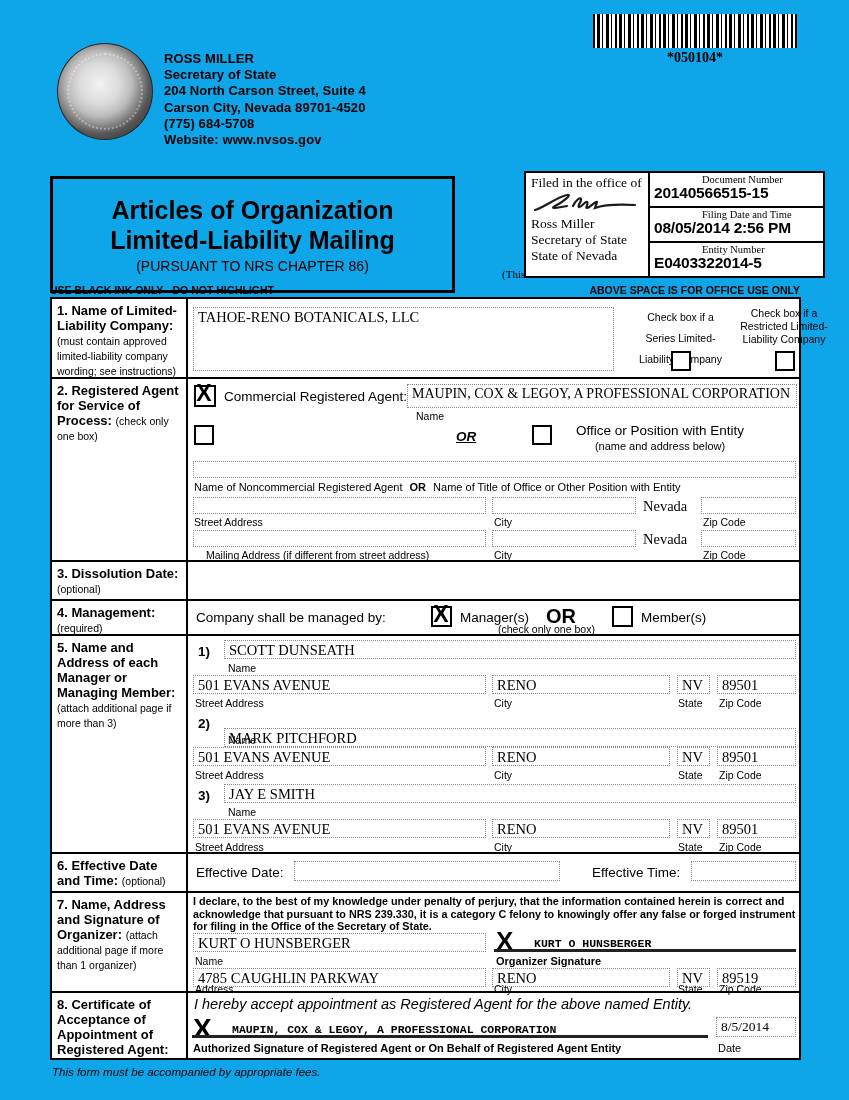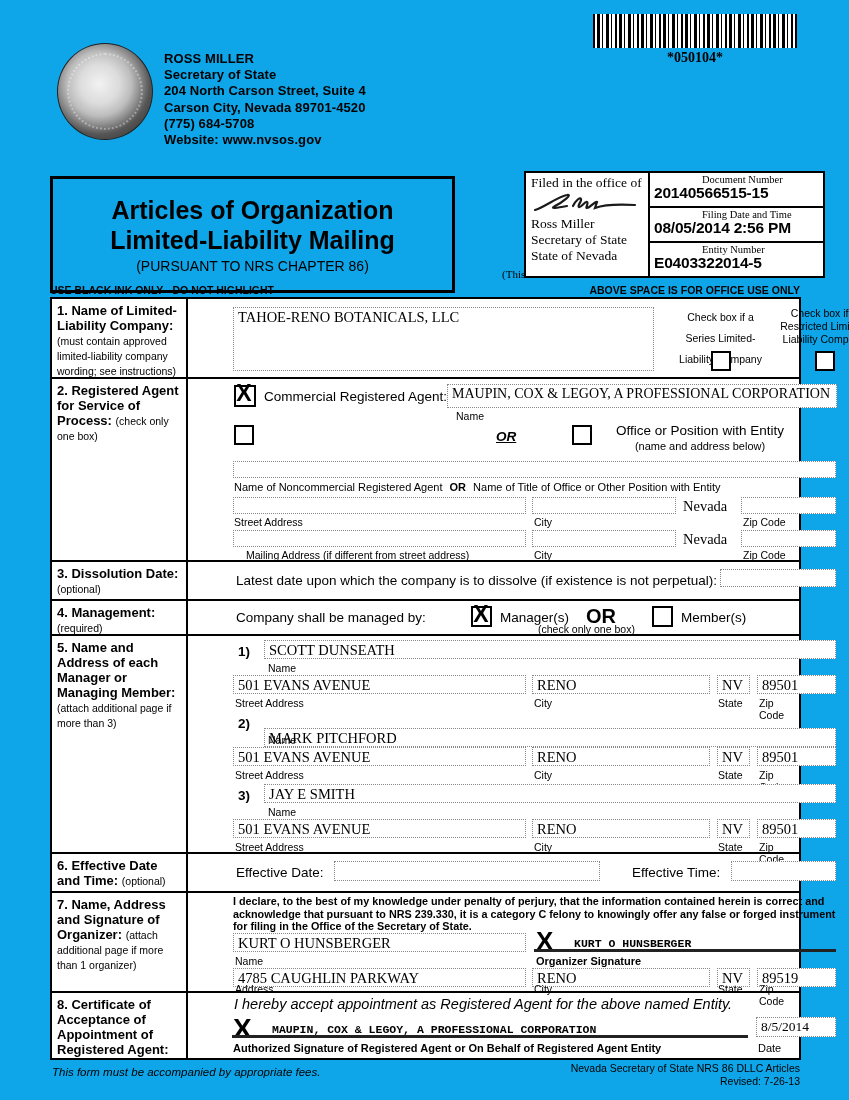--- a/index.html
+++ b/index.html
@@ -45,21 +45,21 @@
   .notice-r { left:450px; top:284px; width:350px; text-align:right; font-size:10.5px; font-weight:bold; }
 
   
   .table { left:50px; top:297px; width:751px; border:2.5px solid #000; background:#fff; }
   .row { display:flex; border-bottom:2.5px solid #000; position:relative; }
   .row:last-child { border-bottom:none; }
   .lab { width:136px; min-width:136px; border-right:2.5px solid #000; padding:4px 4px 2px 5px;
          font-size:13px; line-height:15px; }
   .lab .lt { font-weight:bold; }
   .lab .ln { font-weight:normal; font-size:10.5px; line-height:12px; }
-  .con { flex:1; position:relative; font-size:13.5px;margin-left:40px; }
+  .con { flex:1; position:relative; font-size:13.5px; }
 
   .f { position:absolute; border:1px dotted #888; background:#fff; }
   .fv { padding:1px 4px; font-size:14.5px; white-space:nowrap; }
   .lbl { position:absolute; font-size:10.5px; }
   .lbl.b { font-weight:bold; font-size:11px; }
   .cb { position:absolute; width:20px; height:20px; border:2.5px solid #000; background:#fff; }
   .cb .cbx { position:absolute; left:-2px; top:-5px; width:20px; text-align:center;
              font-weight:900; font-size:23px; line-height:23px; font-family:"Liberation Sans",sans-serif; }
   .txt { position:absolute; white-space:nowrap; }
   .or-sm { font-weight:bold; font-style:italic; text-decoration:underline; }
@@ -187,24 +187,20 @@
         <div class="lbl" style="left:306px;top:170px">City</div>
         <div class="lbl" style="left:515px;top:170px">Zip Code</div>
       </div>
     </div>
 
     <div class="row" style="height:39px">
       <div class="lab">
         <span class="lt">3. Dissolution Date:</span>
         <span class="ln">(optional)</span>
       </div>
-      <div class="con">
-        <div class="txt" style="left:8px;top:11px">Latest date upon which the company is to dissolve (if existence is not perpetual):</div>
-        <div class="f" style="left:492px;top:7px;width:116px;height:18px"></div>
-      </div>
     </div>
 
     <div class="row" style="height:35px">
       <div class="lab">
         <span class="lt">4. Management:</span>
         <span class="ln">(required)</span>
       </div>
       <div class="con">
         <div class="txt" style="left:8px;top:9px">Company shall be managed by:</div>
         <div class="cb" style="left:243px;top:5px;width:21px;height:21px">
@@ -352,18 +348,14 @@
         <div class="f" style="left:528px;top:24px;width:80px;height:20px">
           <div class="fv serif" style="font-size:13.5px">8/5/2014</div>
         </div>
         <div class="lbl b" style="left:5px;top:49px">Authorized Signature of Registered Agent or On Behalf of Registered Agent Entity</div>
         <div class="lbl" style="left:530px;top:49px;font-size:11px">Date</div>
       </div>
     </div>
   </div>
 
   <div class="abs footer-l">This form must be accompanied by appropriate fees.</div>
-  <div class="abs footer-r">
-    <div>Nevada Secretary of State NRS 86 DLLC Articles</div>
-    <div>Revised:  7-26-13</div>
-  </div>
 
 </div>
 
 </body></html>

